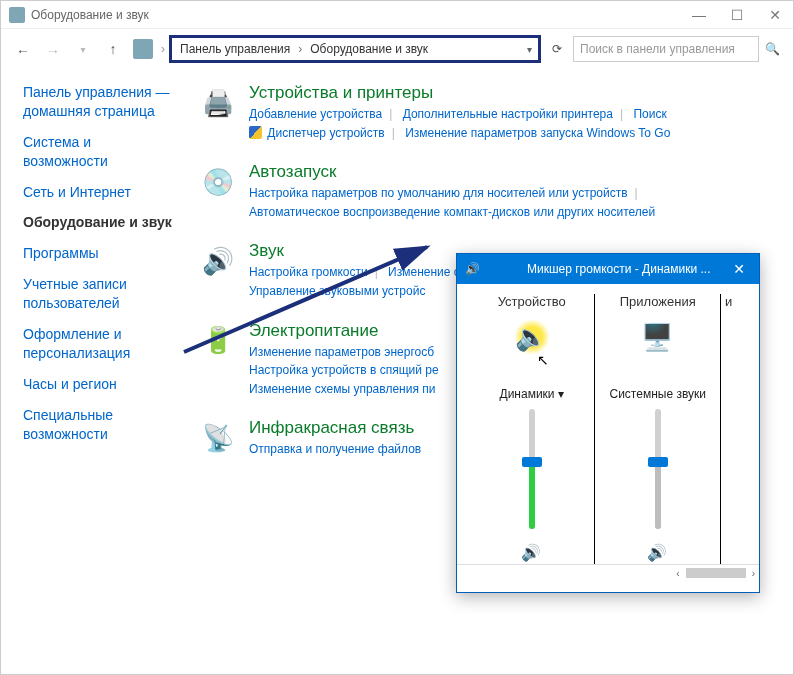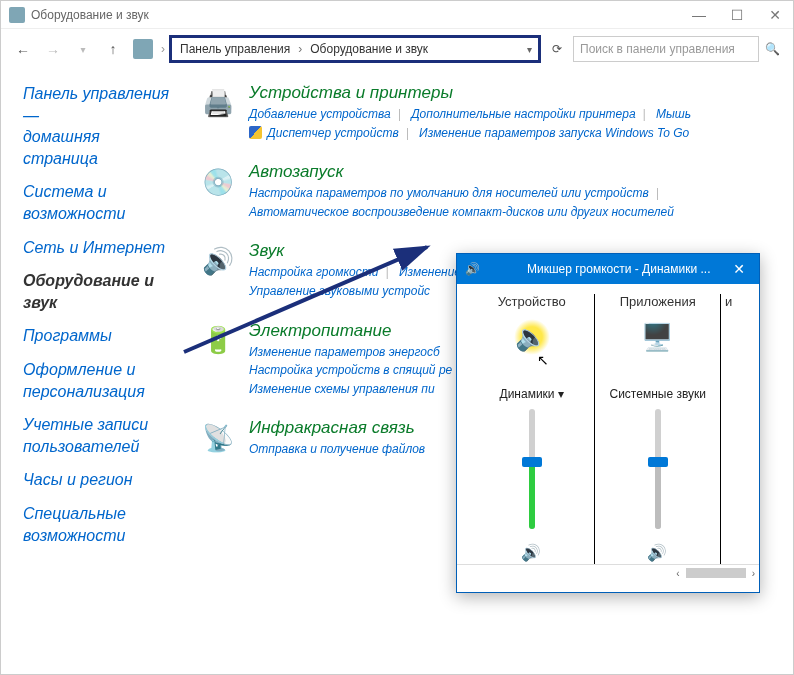--- a/index.html
+++ b/index.html
@@ -22,28 +22,28 @@
   .addrbar .sep { margin: 0 6px; color: #777; }
   .addrbar .fill { flex: 1; }
   .addrbar .dd { color: #666; font-size: 10px; }
   .refresh { width: 24px; text-align: center; color: #555; }
   .search { width: 186px; height: 26px; border: 1px solid #ccc; padding: 0 6px; color: #999; font-size: 12px; display: flex; align-items: center; margin-left: 4px; }
   .searchbtn { width: 24px; text-align: center; color: #666; margin-left: 2px; }
 
   
   .main { display: flex; height: calc(100% - 68px); }
   .sidebar { width: 188px; padding: 14px 12px 12px 22px; }
-  .sidebar .item { color: #0066cc; font-size: 16px; margin-bottom: 12px; line-height: 1.35; cursor: pointer; font-style: italic; }
+  .sidebar .item { color: #0066cc; font-size: 14px; margin-bottom: 12px; line-height: 1.35; cursor: pointer; }
   .sidebar .item.head { color: #0066cc; }
   .sidebar .item.active { color: #333; font-weight: bold; }
 
   .content { flex: 1; padding: 14px 12px 12px 10px; position: relative; }
   .category { display: flex; margin-bottom: 20px; }
   .caticon { width: 40px; height: 40px; flex-shrink: 0; margin-right: 10px; display: flex; align-items: center; justify-content: center; font-size: 26px; color: #5a8; }
-  .catbody { flex: 1; font-style: italic; }
+  .catbody { flex: 1; }
   .cattitle { color: #0a7b2a; font-size: 17px; margin-bottom: 2px; cursor: pointer; }
   .links { font-size: 12px; color: #0066cc; line-height: 1.55; }
   .links .lnk { cursor: pointer; }
   .links .pipe { color: #bbb; margin: 0 7px; }
   .shield { display: inline-block; width: 13px; height: 13px; background: linear-gradient(135deg,#2c66c8 0 50%,#f4c430 50% 100%); border-radius: 2px; vertical-align: -2px; margin-right: 2px; }
 
   
   .arrow { position: absolute; left: -10px; top: 168px; pointer-events: none; }
 
   
@@ -102,36 +102,36 @@
 <div class="main">
   <div class="sidebar">
     <div class="item head">
       <span>Панель управления —</span><br>
       <span>домашняя страница</span>
     </div>
     <div class="item">Система и возможности</div>
     <div class="item">Сеть и Интернет</div>
     <div class="item active">Оборудование и звук</div>
     <div class="item">Программы</div>
+    <div class="item">Учетные записи пользователей</div>
     <div class="item">Оформление и персонализация</div>
-    <div class="item">Учетные записи пользователей</div>
     <div class="item">Часы и регион</div>
     <div class="item">Специальные возможности</div>
   </div>
 
   <div class="content">
 
     <div class="category">
       <div class="caticon">🖨️</div>
       <div class="catbody">
         <div class="cattitle">Устройства и принтеры</div>
         <div class="links">
           <span class="lnk">Добавление устройства</span><span class="pipe">|</span>
           <span class="lnk">Дополнительные настройки принтера</span><span class="pipe">|</span>
-          <span class="lnk">Мышь</span><br>
+          <span class="lnk">Поиск</span><br>
           <span class="shield"></span>
           <span class="lnk">Диспетчер устройств</span><span class="pipe">|</span>
           <span class="lnk">Изменение параметров запуска Windows To Go</span>
         </div>
       </div>
     </div>
 
     <div class="category">
       <div class="caticon">💿</div>
       <div class="catbody">

